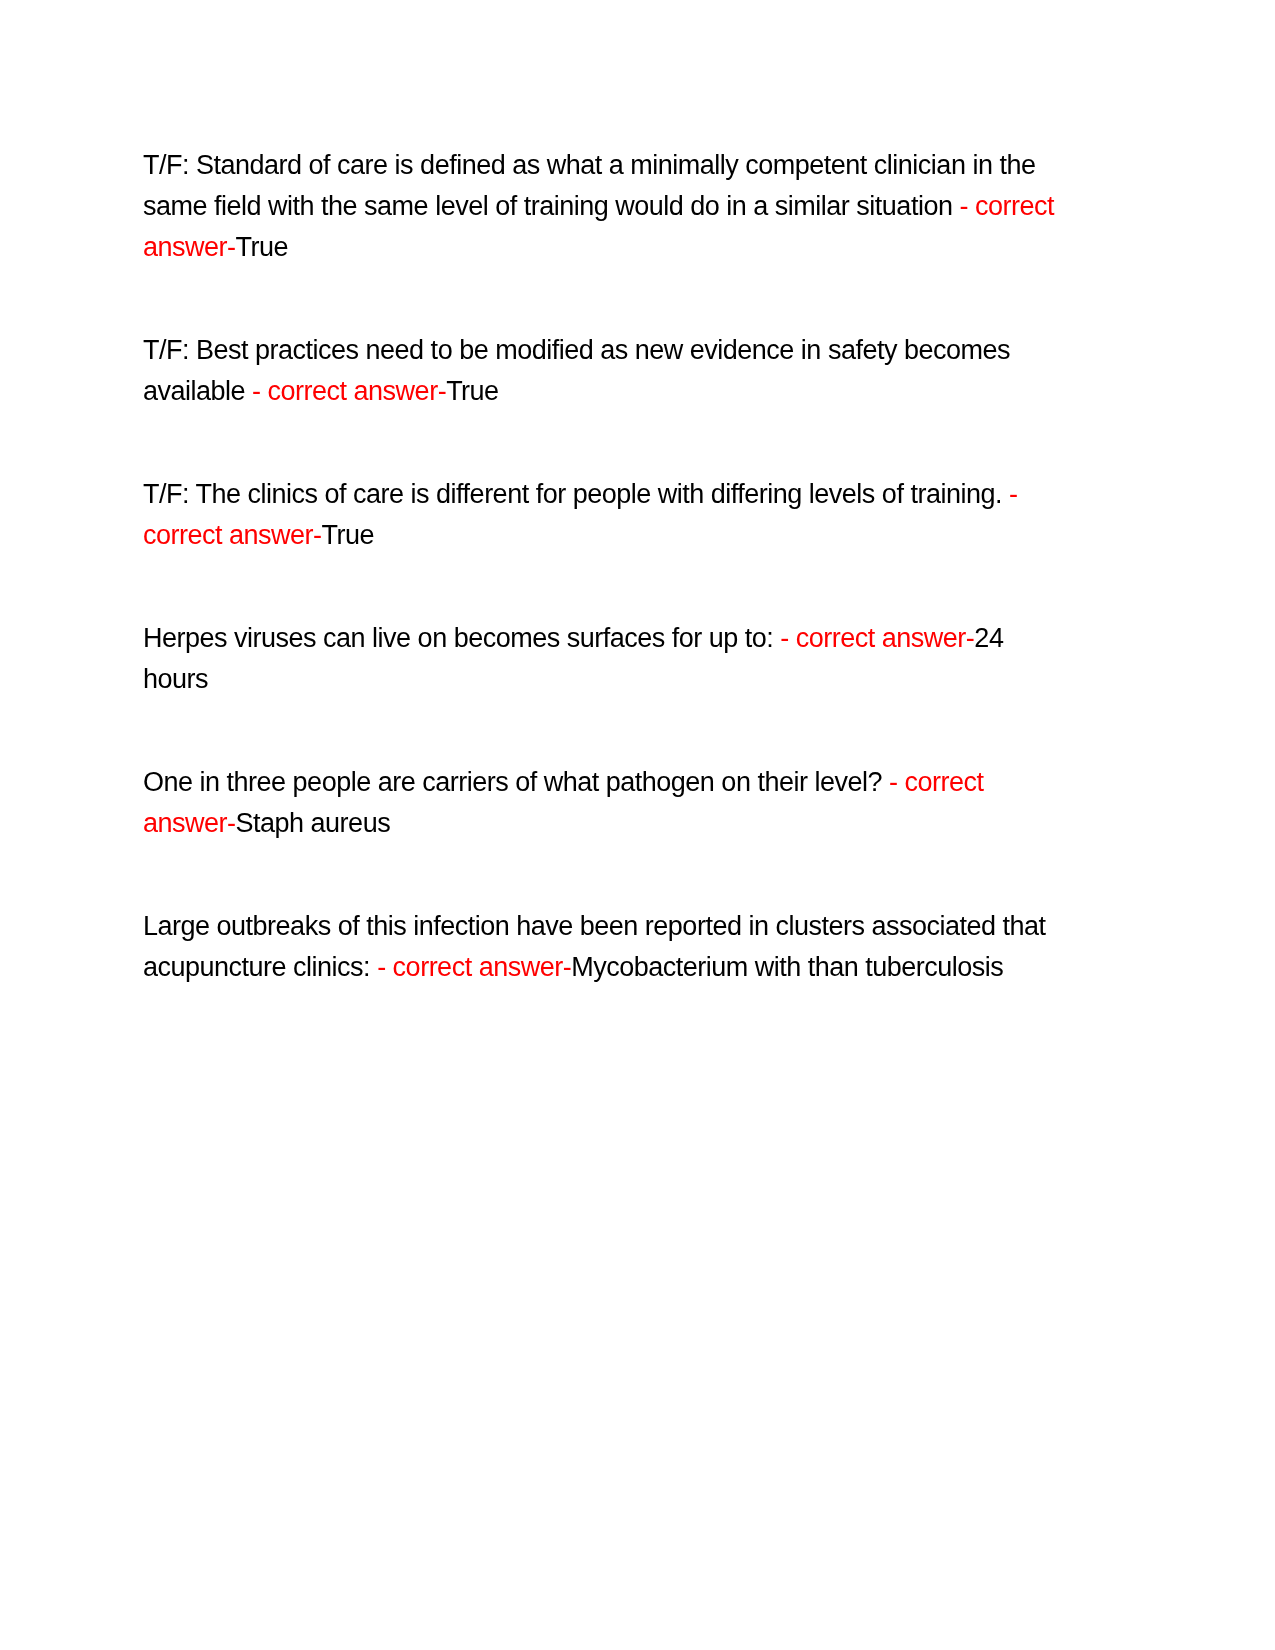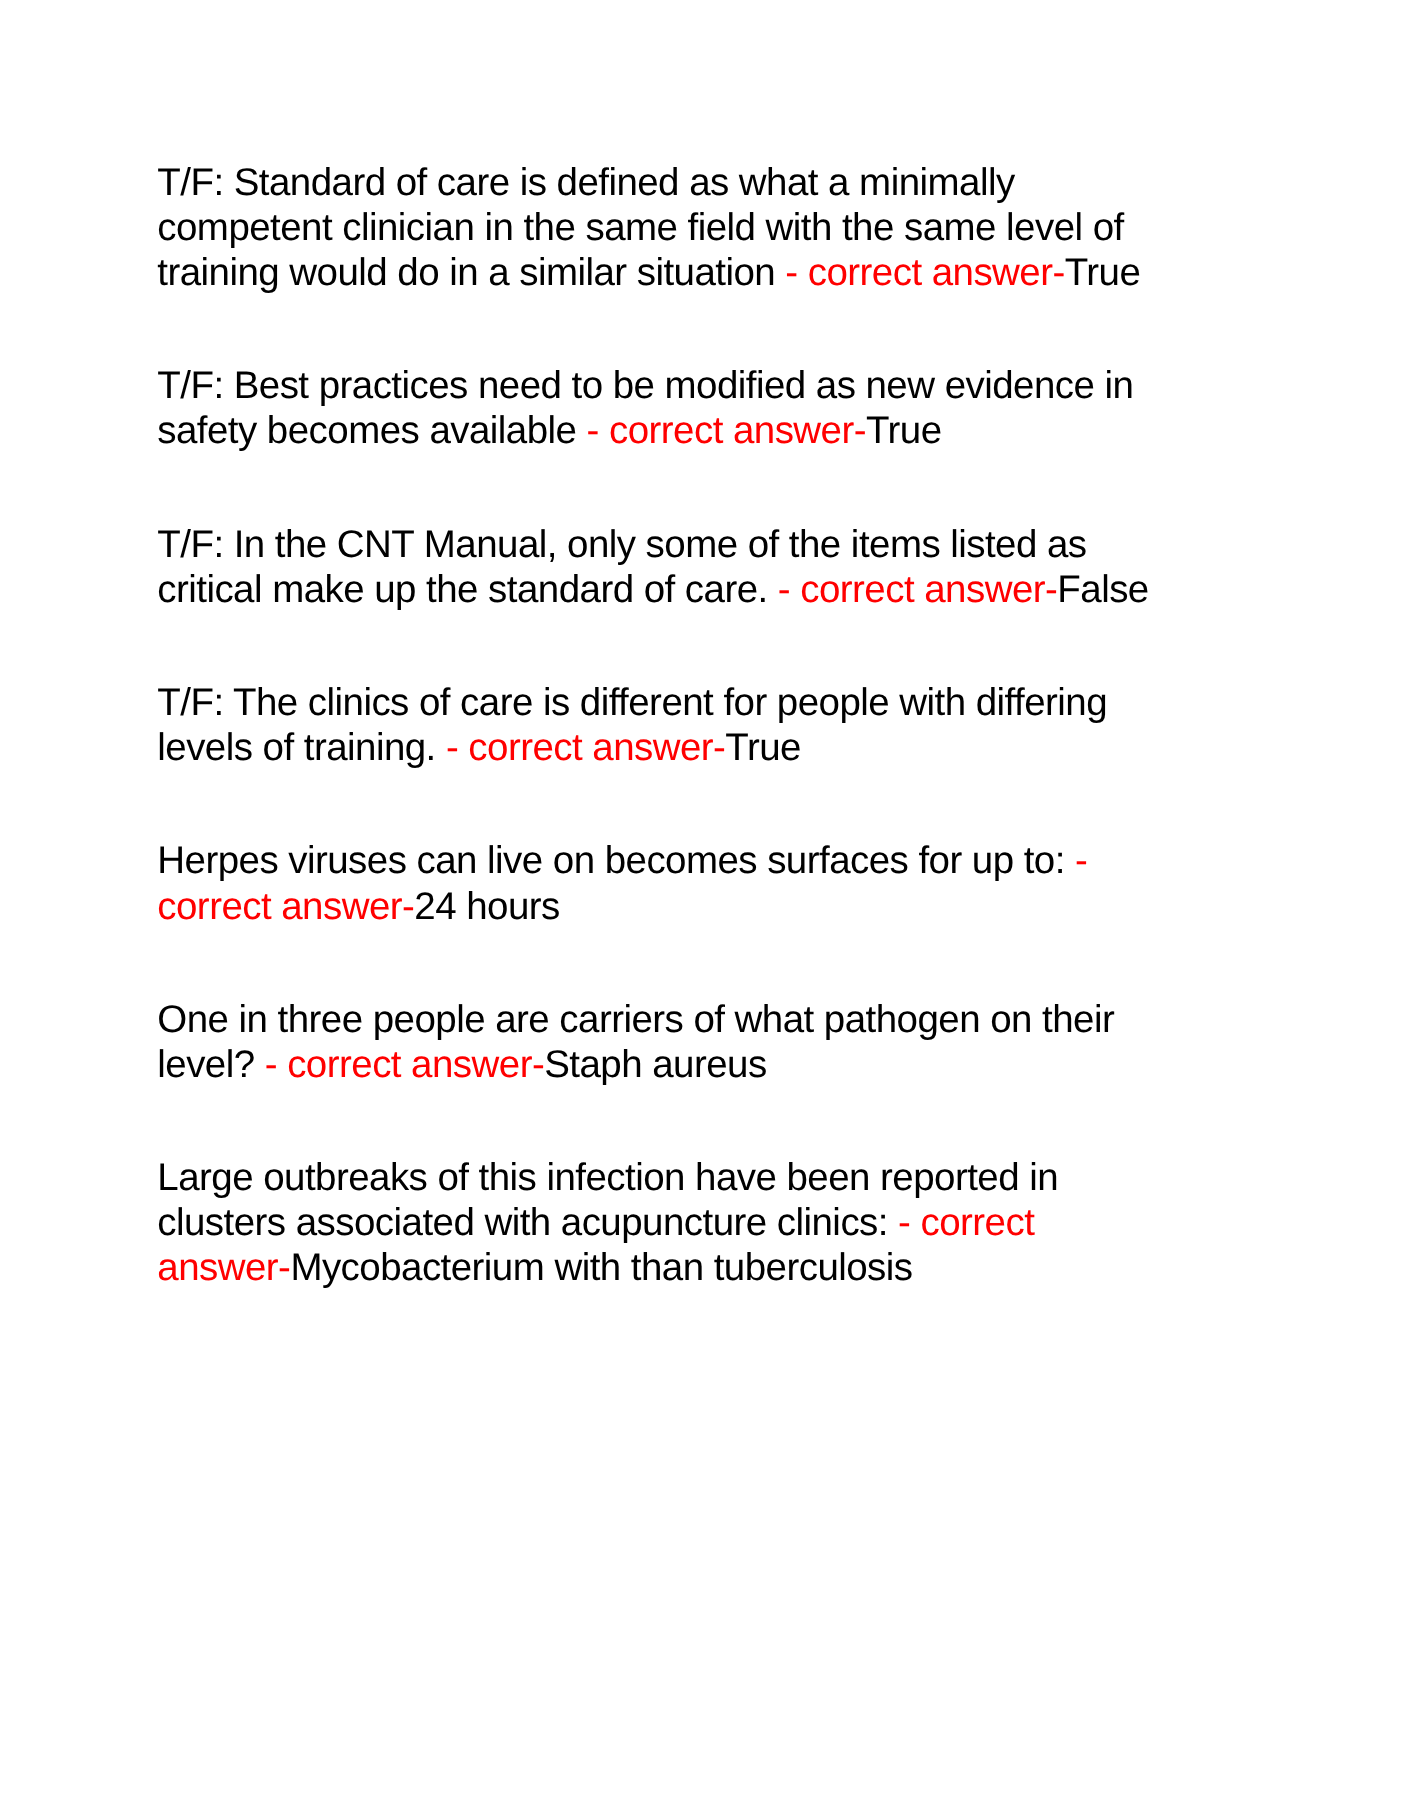--- a/index.html
+++ b/index.html
@@ -7,21 +7,21 @@
     padding: 0;
     background: #ffffff;
   }
   .page {
     width: 1275px;
     min-height: 1650px;
     box-sizing: border-box;
     background: #ffffff;
     padding: 145px 212px 80px 143px;
     font-family: "Liberation Sans", sans-serif;
-    font-size: 35px;
+    font-size: 27px;
     line-height: 41px;
     letter-spacing: -0.5px;
     color: #000000;
   }
   .qa {
     margin: 0 0 62px 0;
     padding: 0;
   }
   .qa:last-child {
     margin-bottom: 0;
@@ -33,24 +33,23 @@
 </head>
 <body>
 
 <div class="page">
 
   <p class="qa"><span>T/F: Standard of care is defined as what a minimally competent clinician in the same field with the same level of training would do in a similar situation</span><span class="marker"> - correct answer-</span><span>True</span></p>
 
   <p class="qa"><span>T/F: Best practices need to be modified as new evidence in safety becomes available</span><span class="marker"> - correct answer-</span><span>True</span></p>
 
 
-  <p class="qa"><span>T/F: In the CNT Manual, only some of the items listed as critical make up the standard of care.</span><span class="marker"> - correct answer-</span><span>False</span></p>
 
   <p class="qa"><span>T/F: The clinics of care is different for people with differing levels of training.</span><span class="marker"> - correct answer-</span><span>True</span></p>
 
   <p class="qa"><span>Herpes viruses can live on becomes surfaces for up to:</span><span class="marker"> - correct answer-</span><span>24 hours</span></p>
 
   <p class="qa"><span>One in three people are carriers of what pathogen on their level?</span><span class="marker"> - correct answer-</span><span>Staph aureus</span></p>
 
-  <p class="qa"><span>Large outbreaks of this infection have been reported in clusters associated with acupuncture clinics:</span><span class="marker"> - correct answer-</span><span>Mycobacterium with than tuberculosis</span></p>
+  <p class="qa"><span>Large outbreaks of this infection have been reported in clusters associated that acupuncture clinics:</span><span class="marker"> - correct answer-</span><span>Mycobacterium with than tuberculosis</span></p>
 
 
 </div>
 
 </body></html>

